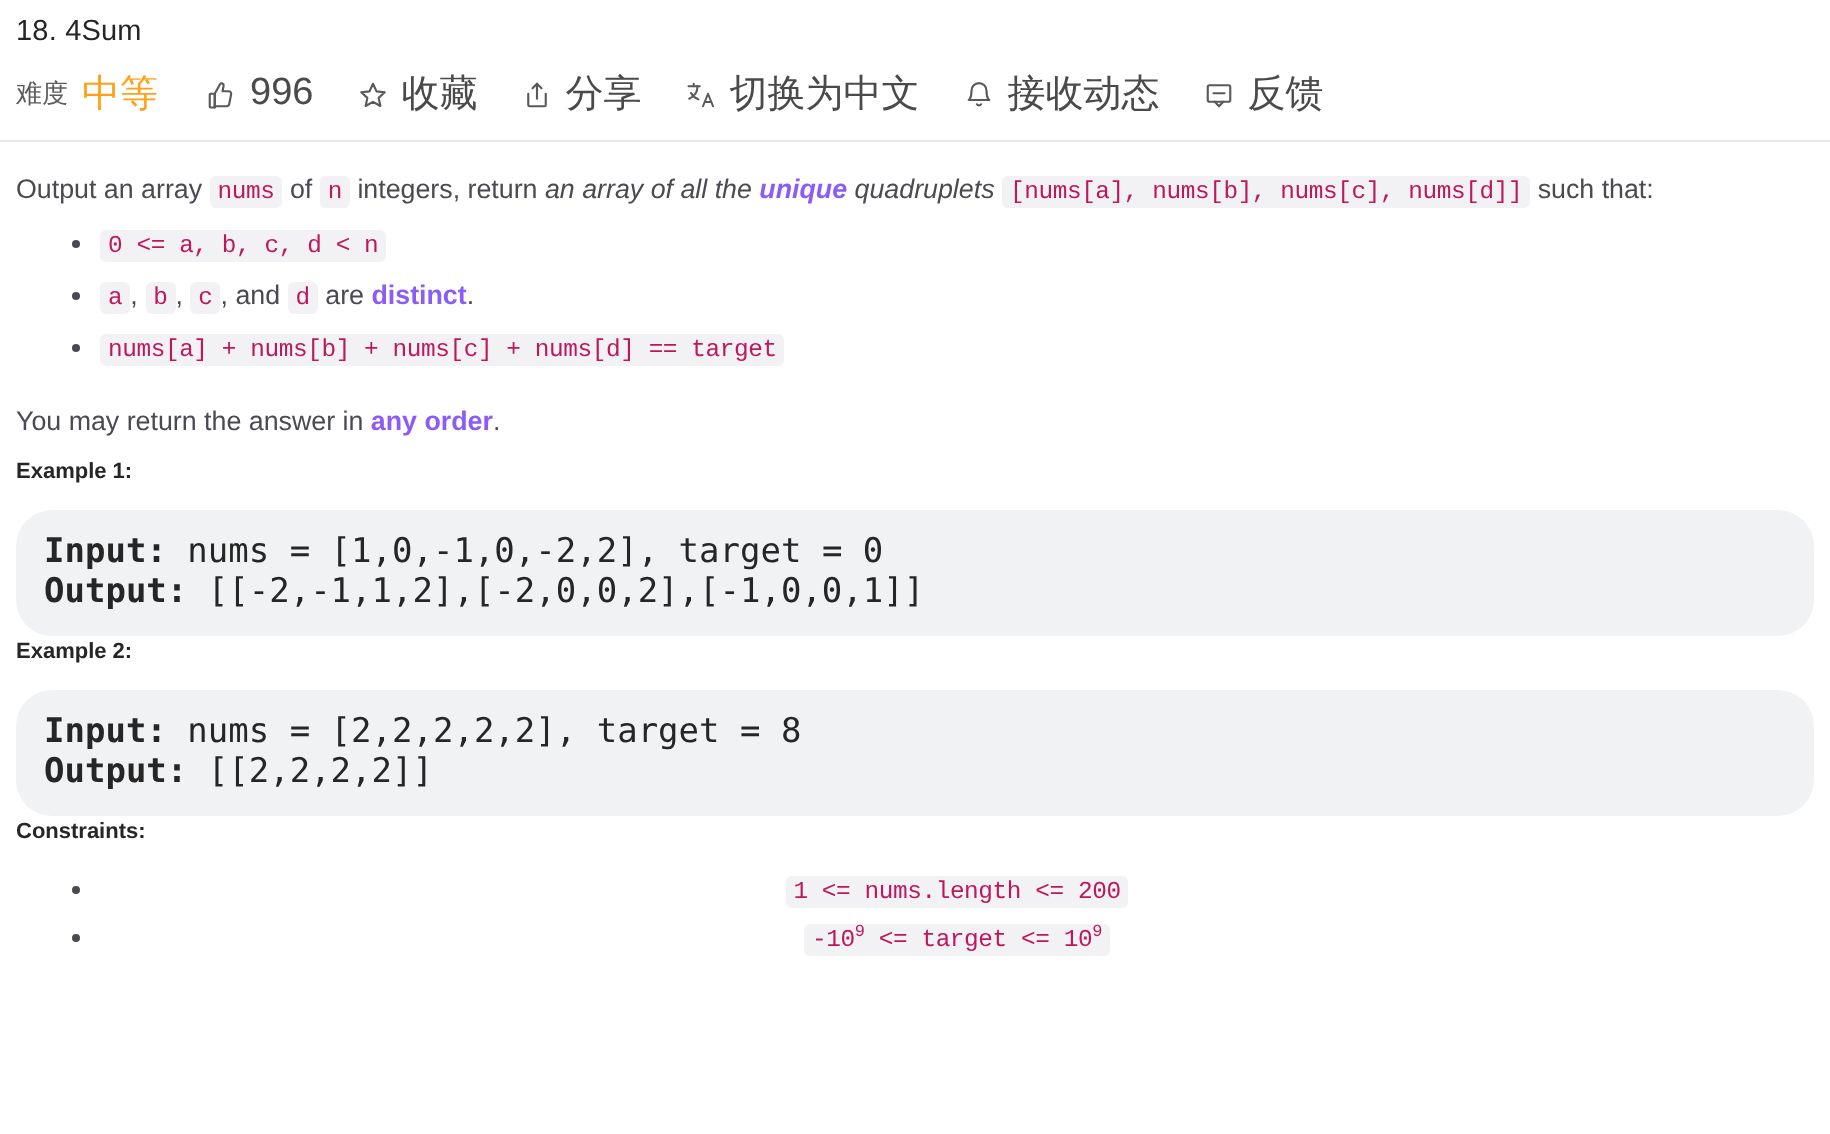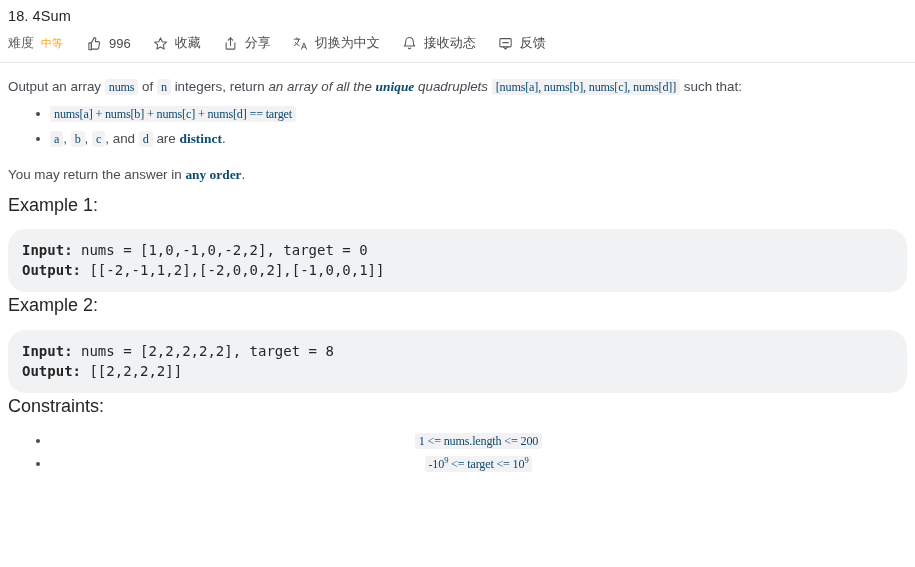--- a/index.html
+++ b/index.html
@@ -46,38 +46,38 @@
     margin-right: 22px;
     white-space: nowrap;
   }
   .tool-group.first { margin-right: 24px; }
   .tool-label {
     color: #5c5c5c;
     font-size: 13px;
   }
   .difficulty-value {
     color: #ffa116;
-    font-size: 11px;
+    font-size: 19px;
     margin-left: 7px;
     font-weight: 500;
   }
   .tool-icon {
     display: inline-flex;
     align-items: center;
     justify-content: center;
     width: 15px;
     height: 15px;
     margin-right: 7px;
     color: #595959;
     flex: 0 0 auto;
   }
   .tool-icon svg { display: block; }
   .tool-text {
     color: #4a4a4a;
-    font-size: 13px;
+    font-size: 19px;
   }
 
   .divider {
     height: 1px;
     background: #e7e7e7;
     width: 915px;
     margin: 0;
   }
 
   
@@ -94,28 +94,28 @@
     font-size: 13.4px;
   }
   p.para.second {
     margin-top: 16px;
   }
 
   code.pill {
     background: #f2f2f5;
     border-radius: 3px;
     padding: 1px 4px;
-    font-family: Liberation Serif, serif;
+    font-family: Liberation Mono, monospace;
     font-size: 12.2px;
-    color: #0c4a6e;
+    color: #be185d;
     white-space: pre;
     letter-spacing: -0.2px;
   }
   em.it { font-style: italic; text-align: right; }
-  strong.bd { font-weight: 700; color: #0c4a6e; font-family: Liberation Serif, serif; }
+  strong.bd { font-weight: 700; color: #8b5cf6; }
 
   ul.bullets {
     margin: 6px 0 0 0;
     padding-left: 42px;
     list-style: none;
   }
   ul.bullets li {
     position: relative;
     margin-bottom: 5px;
     font-size: 13.4px;
@@ -127,37 +127,37 @@
     position: absolute;
     left: -14px;
     top: 8px;
     width: 4px;
     height: 4px;
     border-radius: 50%;
     background: #4a4a52;
   }
 
   h3.section {
-    font-size: 18px;
-    font-weight: 400;
+    font-size: 11px;
+    font-weight: 700;
     color: #262626;
     margin: 0;
     padding: 0;
   }
   .sec-ex1 { margin-top: 44px; }
   .sec-ex2 { margin-top: 16px; }
   .sec-cons { margin-top: 42px; }
 
   pre.codeblock {
     background: #f1f2f4;
     border-radius: 18px;
     margin: 10px 0 0 0;
     padding: 11px 14px 12px 14px;
     font-family: "DejaVu Sans Mono", "Liberation Mono", monospace;
-    font-size: 14px;
+    font-size: 17px;
     line-height: 20px;
     color: #262626;
     white-space: pre;
     overflow: hidden;
   }
   pre.codeblock .kw { font-weight: 700; }
 
   ul.constraints {
     margin: 10px 0 0 0;
     padding-left: 42px;
@@ -267,22 +267,23 @@
 
   </div>
 
   <div class="divider"></div>
 
   <div class="content">
 
     <p class="para"><span>Output an array </span><code class="pill">nums</code><span> of </span><code class="pill">n</code><span> integers, return </span><em class="it">an array of all the </em><em class="it"><strong class="bd">unique</strong></em><em class="it"> quadruplets</em><span> </span><code class="pill">[nums[a], nums[b], nums[c], nums[d]]</code><span> such that:</span></p>
 
     <ul class="bullets">
+      <li><code class="pill">0 &lt;= a, b, c, d &lt; n</code></li>
+      <li><code class="pill">a</code><span>, </span><code class="pill">b</code><span>, </span><code class="pill">c</code><span>, and </span><code class="pill">d</code><span> are </span><strong class="bd">distinct</strong><span>.</span></li>
       <li><code class="pill">nums[a] + nums[b] + nums[c] + nums[d] == target</code></li>
-      <li><code class="pill">a</code><span>, </span><code class="pill">b</code><span>, </span><code class="pill">c</code><span>, and </span><code class="pill">d</code><span> are </span><strong class="bd">distinct</strong><span>.</span></li>
     </ul>
 
     <p class="para second"><span>You may return the answer in </span><strong class="bd">any order</strong><span>.</span></p>
 
     <h3 class="section sec-ex1">Example 1:</h3>
     <pre class="codeblock"><span class="kw">Input:</span><span> nums = [1,0,-1,0,-2,2], target = 0</span>
 <span class="kw">Output:</span><span> [[-2,-1,1,2],[-2,0,0,2],[-1,0,0,1]]</span></pre>
 
     <h3 class="section sec-ex2">Example 2:</h3>
     <pre class="codeblock"><span class="kw">Input:</span><span> nums = [2,2,2,2,2], target = 8</span>

